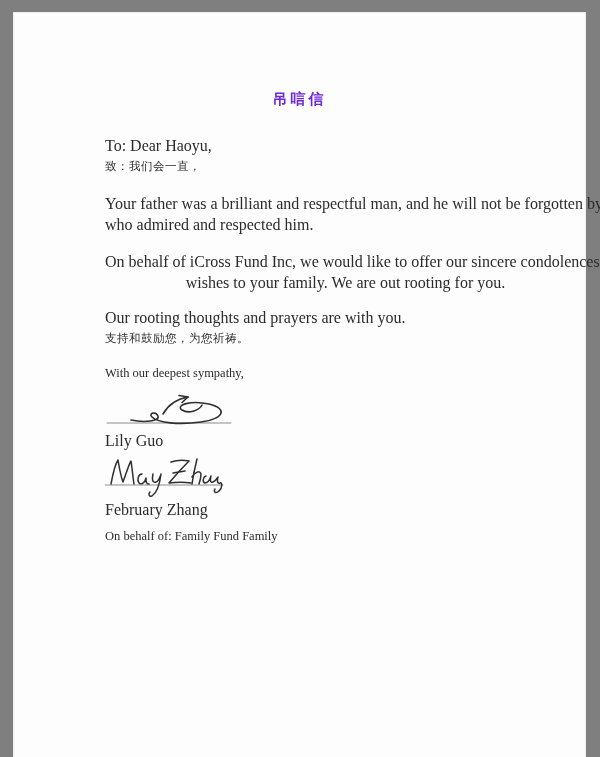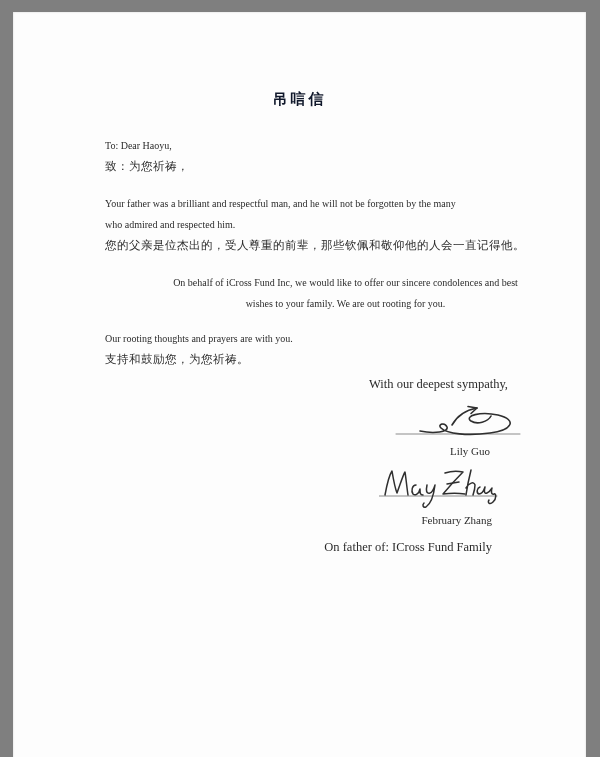--- a/index.html
+++ b/index.html
@@ -20,57 +20,57 @@
     background: #fdfdfd;
     box-shadow: inset 0 0 2px rgba(0,0,0,0.18);
     color: #2b2b2b;
   }
   .letter-title {
     margin: 78px 0 0 0;
     text-align: center;
     font-size: 15px;
     font-weight: bold;
     letter-spacing: 3px;
-    color: #0f172a;
+    color: #6d28d9;
   }
   .letter-body {
     padding-left: 92px;
     padding-right: 0;
   }
   .line-en, .line-zh {
     white-space: pre;
     line-height: 21px;
   }
-  .line-en { font-size: 10px; }
+  .line-en { font-size: 16px; }
   .line-zh { font-size: 11.5px; letter-spacing: 0.5px; }
   .salutation { margin-top: 26px; }
   .para-1 { margin-top: 14px; }
   .para-2 { margin-top: 16px; }
   .para-3 { margin-top: 16px; text-align: center; }
   .para-4 { margin-top: 14px; }
   .closing {
-    margin-top: 4px;
+    margin-top: 14px;
     padding-right: 78px;
-    text-align: right;
+    text-align: left;
   }
   .sympathy {
     font-size: 12.5px;
     line-height: 21px;
   }
   .sig-wrap { line-height: 0; }
   .sig-1 {
     margin-top: 6px;
     margin-right: -16px;
   }
   .sig-2 {
     margin-top: 2px;
     margin-right: 9px;
   }
   .signer-name {
-    font-size: 11px;
+    font-size: 16px;
     line-height: 21px;
   }
   .signer-1 { margin-right: 18px; }
   .signer-2 { margin-right: 16px; }
   .behalf {
     margin-top: 6px;
     margin-right: 16px;
     font-size: 12.5px;
     line-height: 21px;
   }
@@ -85,28 +85,27 @@
 <body>
 
 <div class="page">
 
   <h1 class="letter-title">吊唁信</h1>
 
   <div class="letter-body">
 
     <div class="salutation">
       <div class="line-en">To: Dear Haoyu,</div>
-      <div class="line-zh">致：为您祈祷，</div>
+      <div class="line-zh">致：我们会一直，</div>
     </div>
 
 
     <div class="para-2">
       <div class="line-en">Your father was a brilliant and respectful man, and he will not be forgotten by the many
 who admired and respected him.</div>
-      <div class="line-zh">您的父亲是位杰出的，受人尊重的前辈，那些钦佩和敬仰他的人会一直记得他。</div>
     </div>
 
     <div class="para-3">
       <div class="line-en">On behalf of iCross Fund Inc, we would like to offer our sincere condolences and best
 wishes to your family. We are out rooting for you.</div>
     </div>
 
     <div class="para-4">
       <div class="line-en">Our rooting thoughts and prayers are with you.</div>
       <div class="line-zh">支持和鼓励您，为您祈祷。</div>
@@ -132,17 +131,17 @@
           <path stroke-width="1.5" d="M37 21 C 33 21 32 27 34 30 C 36 32 40 30 41 25 C 41 29 41 31 44 31"></path>
           <path stroke-width="1.5" d="M48 21 C 47 26 47 30 51 29 C 54 28 55 24 56 21 C 55 29 53 39 47 43 C 44 44 43 41 45 39"></path>
           <path stroke-width="1.5" d="M66 9 C 72 7 79 7 84 8 C 76 16 69 24 64 30 C 71 29 80 29 86 30"></path>
           <path stroke-width="1.5" d="M68 20 L80 18"></path>
           <path stroke-width="1.5" d="M92 6 C 90 14 88 24 87 31 M87 24 C 90 19 95 17 96 21 C 96 24 95 28 94 31"></path>
           <path stroke-width="1.5" d="M101 23 C 98 24 97 29 100 30 C 103 30 105 26 106 23 C 105 27 105 30 108 29 C 111 28 112 25 113 24 C 112 27 112 31 115 30 C 117 29 118 34 114 38 C 111 41 108 39 110 36"></path>
         </svg>
       </div>
       <div class="signer-name signer-2">February Zhang</div>
 
-      <div class="behalf">On father of: ICross Fund Family</div>
+      <div class="behalf">On behalf of: Family Fund Family</div>
     </div>
 
   </div>
 </div>
 
 </body></html>

